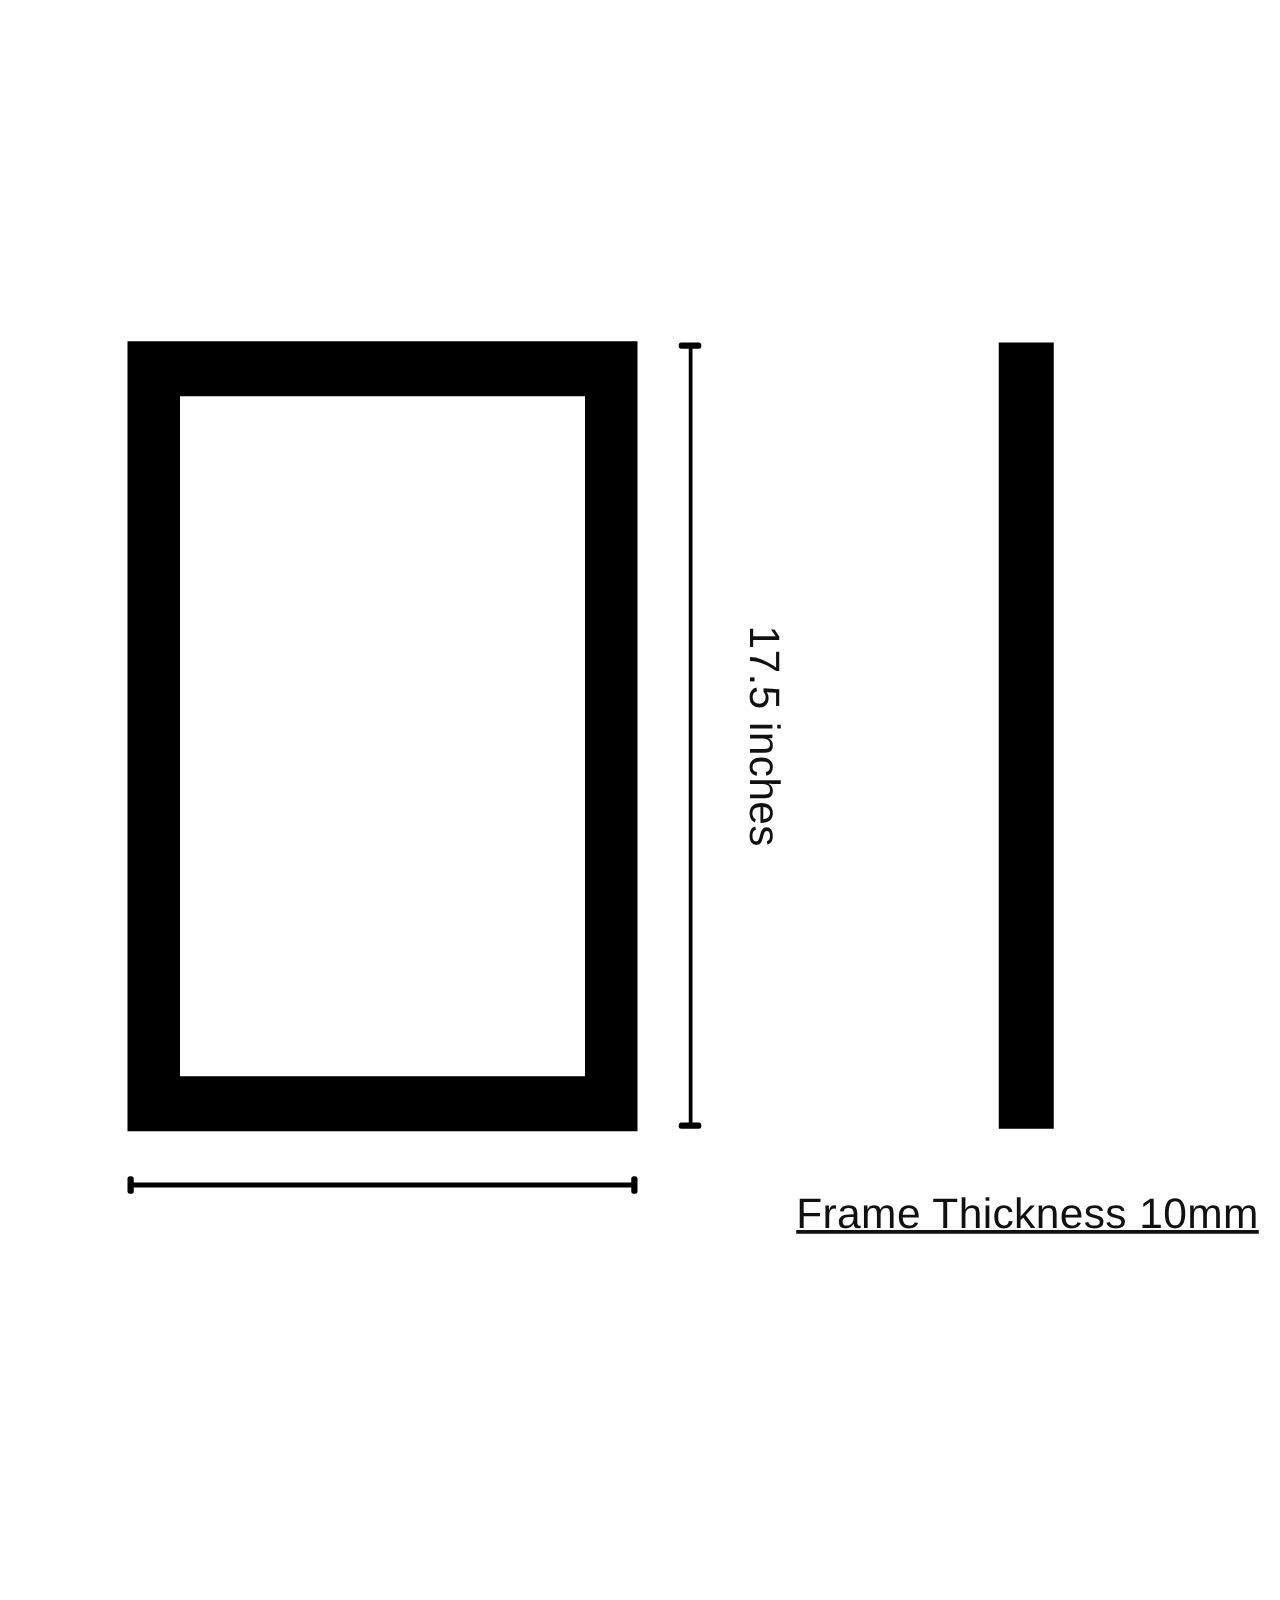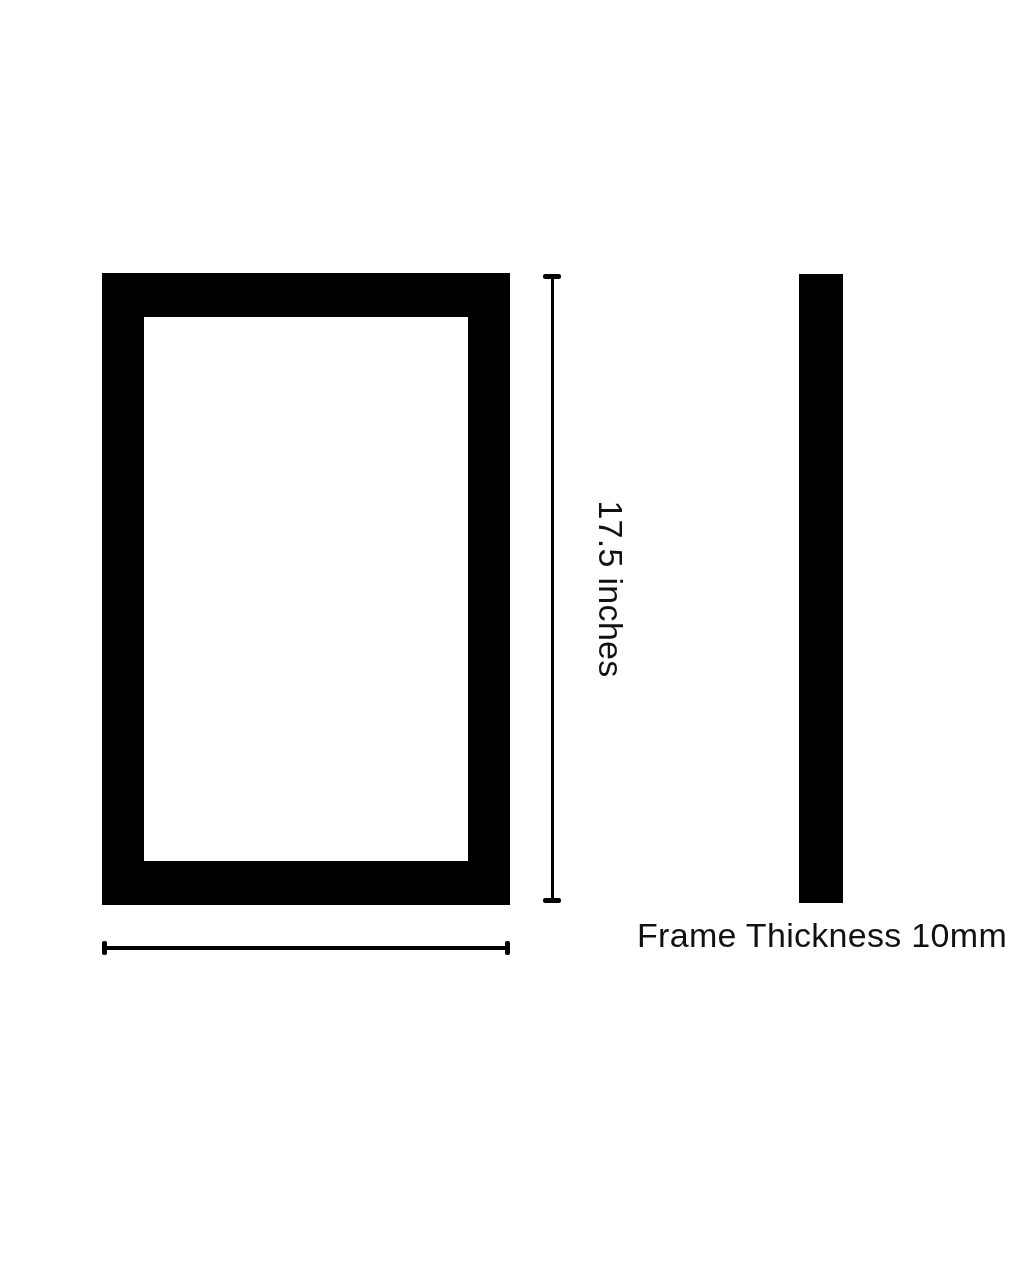--- a/index.html
+++ b/index.html
@@ -90,22 +90,23 @@
     transform: translate(-50%, -50%) rotate(90deg);
     transform-origin: center center;
   }
   .label-width {
     left: 306px;
     top: 974px;
     transform: translateX(-50%);
   }
   .label-thickness {
     left: 822px;
-    top: 915px;
+    top: 951px;
     transform: translateX(-50%);
+    text-decoration: underline;
   }
 </style>
 </head>
 <body>
 
 <div class="canvas">
 
   <div class="frame-front"></div>
 
   <div>

